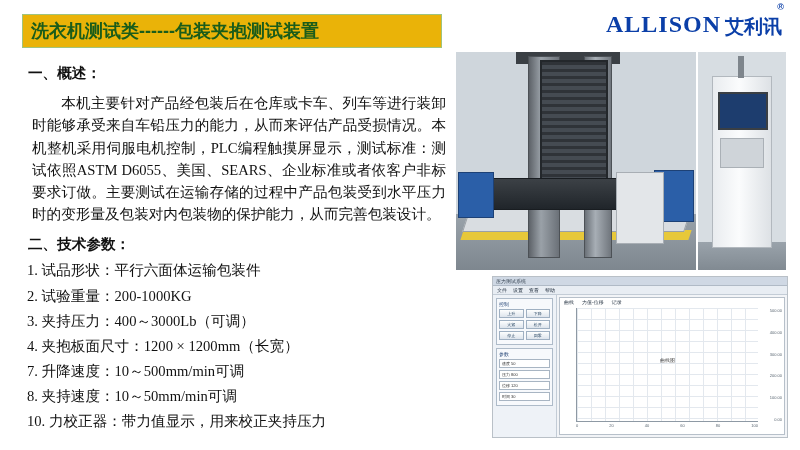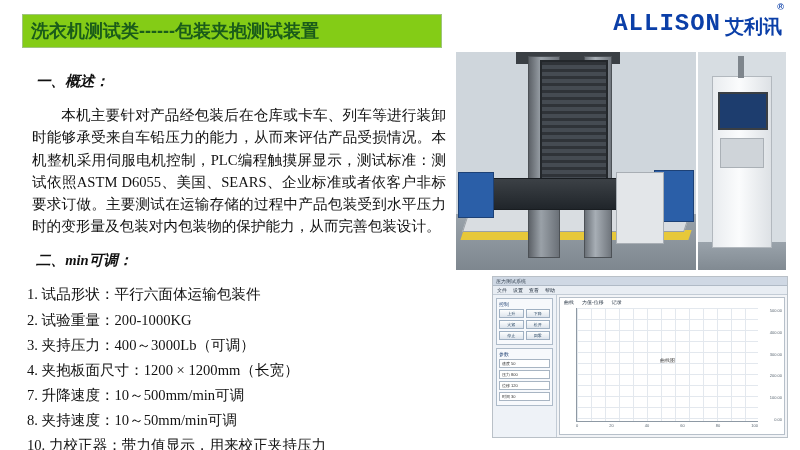--- a/index.html
+++ b/index.html
@@ -21,21 +21,21 @@
     background: #ffffff;
   }
 
   
   .title-band {
     position: absolute;
     left: 22px;
     top: 14px;
     width: 420px;
     height: 34px;
-    background: #84cc16;
+    background: #eab308;
     border: 1px solid #9fc47e;
     display: flex;
     align-items: center;
     box-sizing: border-box;
     padding-left: 8px;
   }
   .title-text {
     font-family: "Liberation Sans", "DejaVu Sans", sans-serif;
     font-size: 18px;
     font-weight: bold;
@@ -47,21 +47,21 @@
   
   .logo-wrap {
     position: absolute;
     right: 18px;
     top: 12px;
     display: flex;
     align-items: flex-end;
     gap: 4px;
   }
   .logo-en {
-    font-family: Liberation Mono, monospace;
+    font-family: Liberation Serif, serif;
     font-size: 24px;
     font-weight: bold;
     color: #0b3fa8;
     letter-spacing: 1px;
     line-height: 1;
   }
   .logo-cn {
     font-family: "Liberation Sans", "DejaVu Sans", sans-serif;
     font-size: 19px;
     font-weight: bold;
@@ -83,22 +83,21 @@
     position: absolute;
     left: 24px;
     top: 58px;
     width: 430px;
     font-size: 14.6px;
     line-height: 1.52;
     color: #111111;
   }
   .sec-head {
     font-weight: bold;
-    margin: 12px;
-    font-style: italic;
+    margin: 4px;
   }
   .para {
     margin: 8px;
     text-indent: 2em;
     text-align: justify;
   }
   .list {
     margin: 0;
     padding: 0;
     list-style: none;
@@ -306,21 +305,21 @@
     <span class="logo-en">ALLISON</span>
     <span class="logo-cn">
       <span>艾利讯</span>
       <span class="logo-reg">®</span>
     </span>
   </div>
 
   <div class="text-col">
     <p class="sec-head">一、概述：</p>
     <p class="para">本机主要针对产品经包装后在仓库或卡车、列车等进行装卸时能够承受来自车铅压力的能力，从而来评估产品受损情况。本机整机采用伺服电机控制，PLC编程触摸屏显示，测试标准：测试依照ASTM D6055、美国、SEARS、企业标准或者依客户非标要求订做。主要测试在运输存储的过程中产品包装受到水平压力时的变形量及包装对内包装物的保护能力，从而完善包装设计。</p>
-    <p class="sec-head">二、min可调：</p>
+    <p class="sec-head">二、技术参数：</p>
     <ul class="list">
       <li>1. 试品形状：平行六面体运输包装件</li>
       <li>2. 试验重量：200-1000KG</li>
       <li>3. 夹持压力：400～3000Lb（可调）</li>
       <li>4. 夹抱板面尺寸：1200 × 1200mm（长宽）</li>
       <li>7. 升降速度：10～500mm/min可调</li>
       <li>8. 夹持速度：10～50mm/min可调</li>
       <li>10. 力校正器：带力值显示，用来校正夹持压力</li>
     </ul>
   </div>

